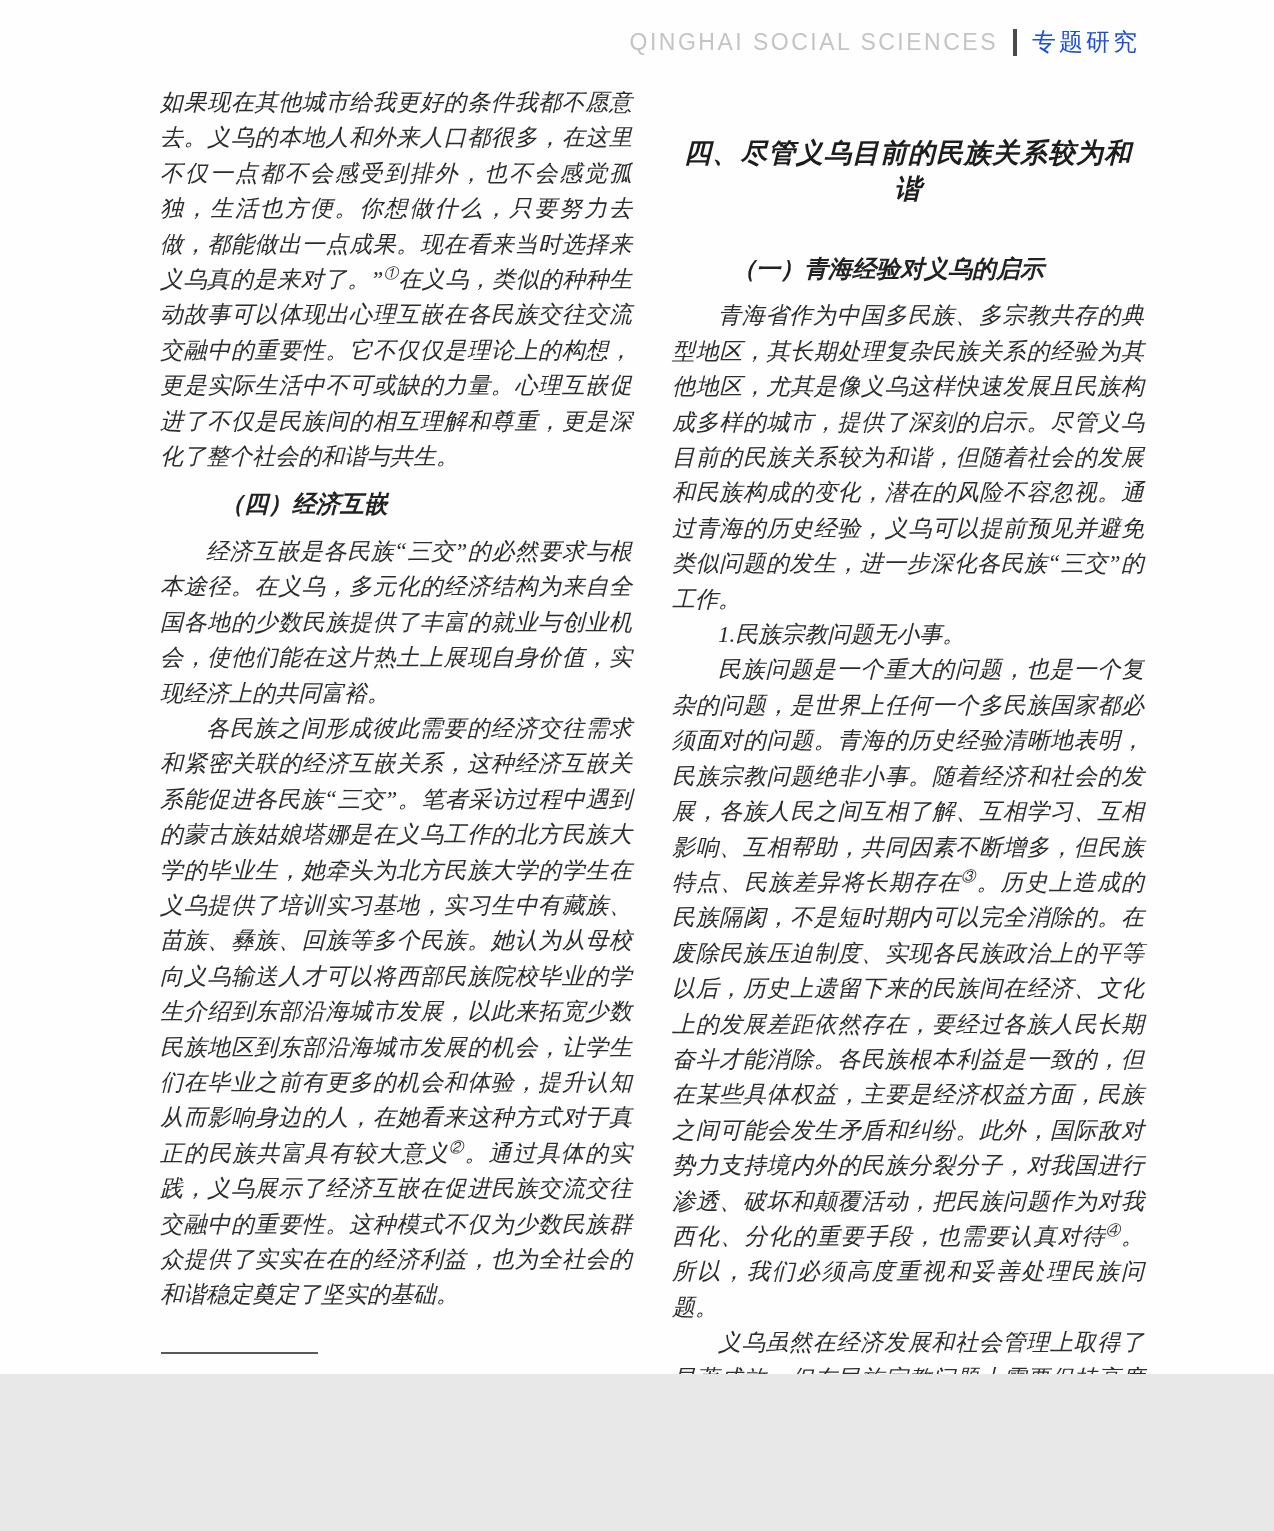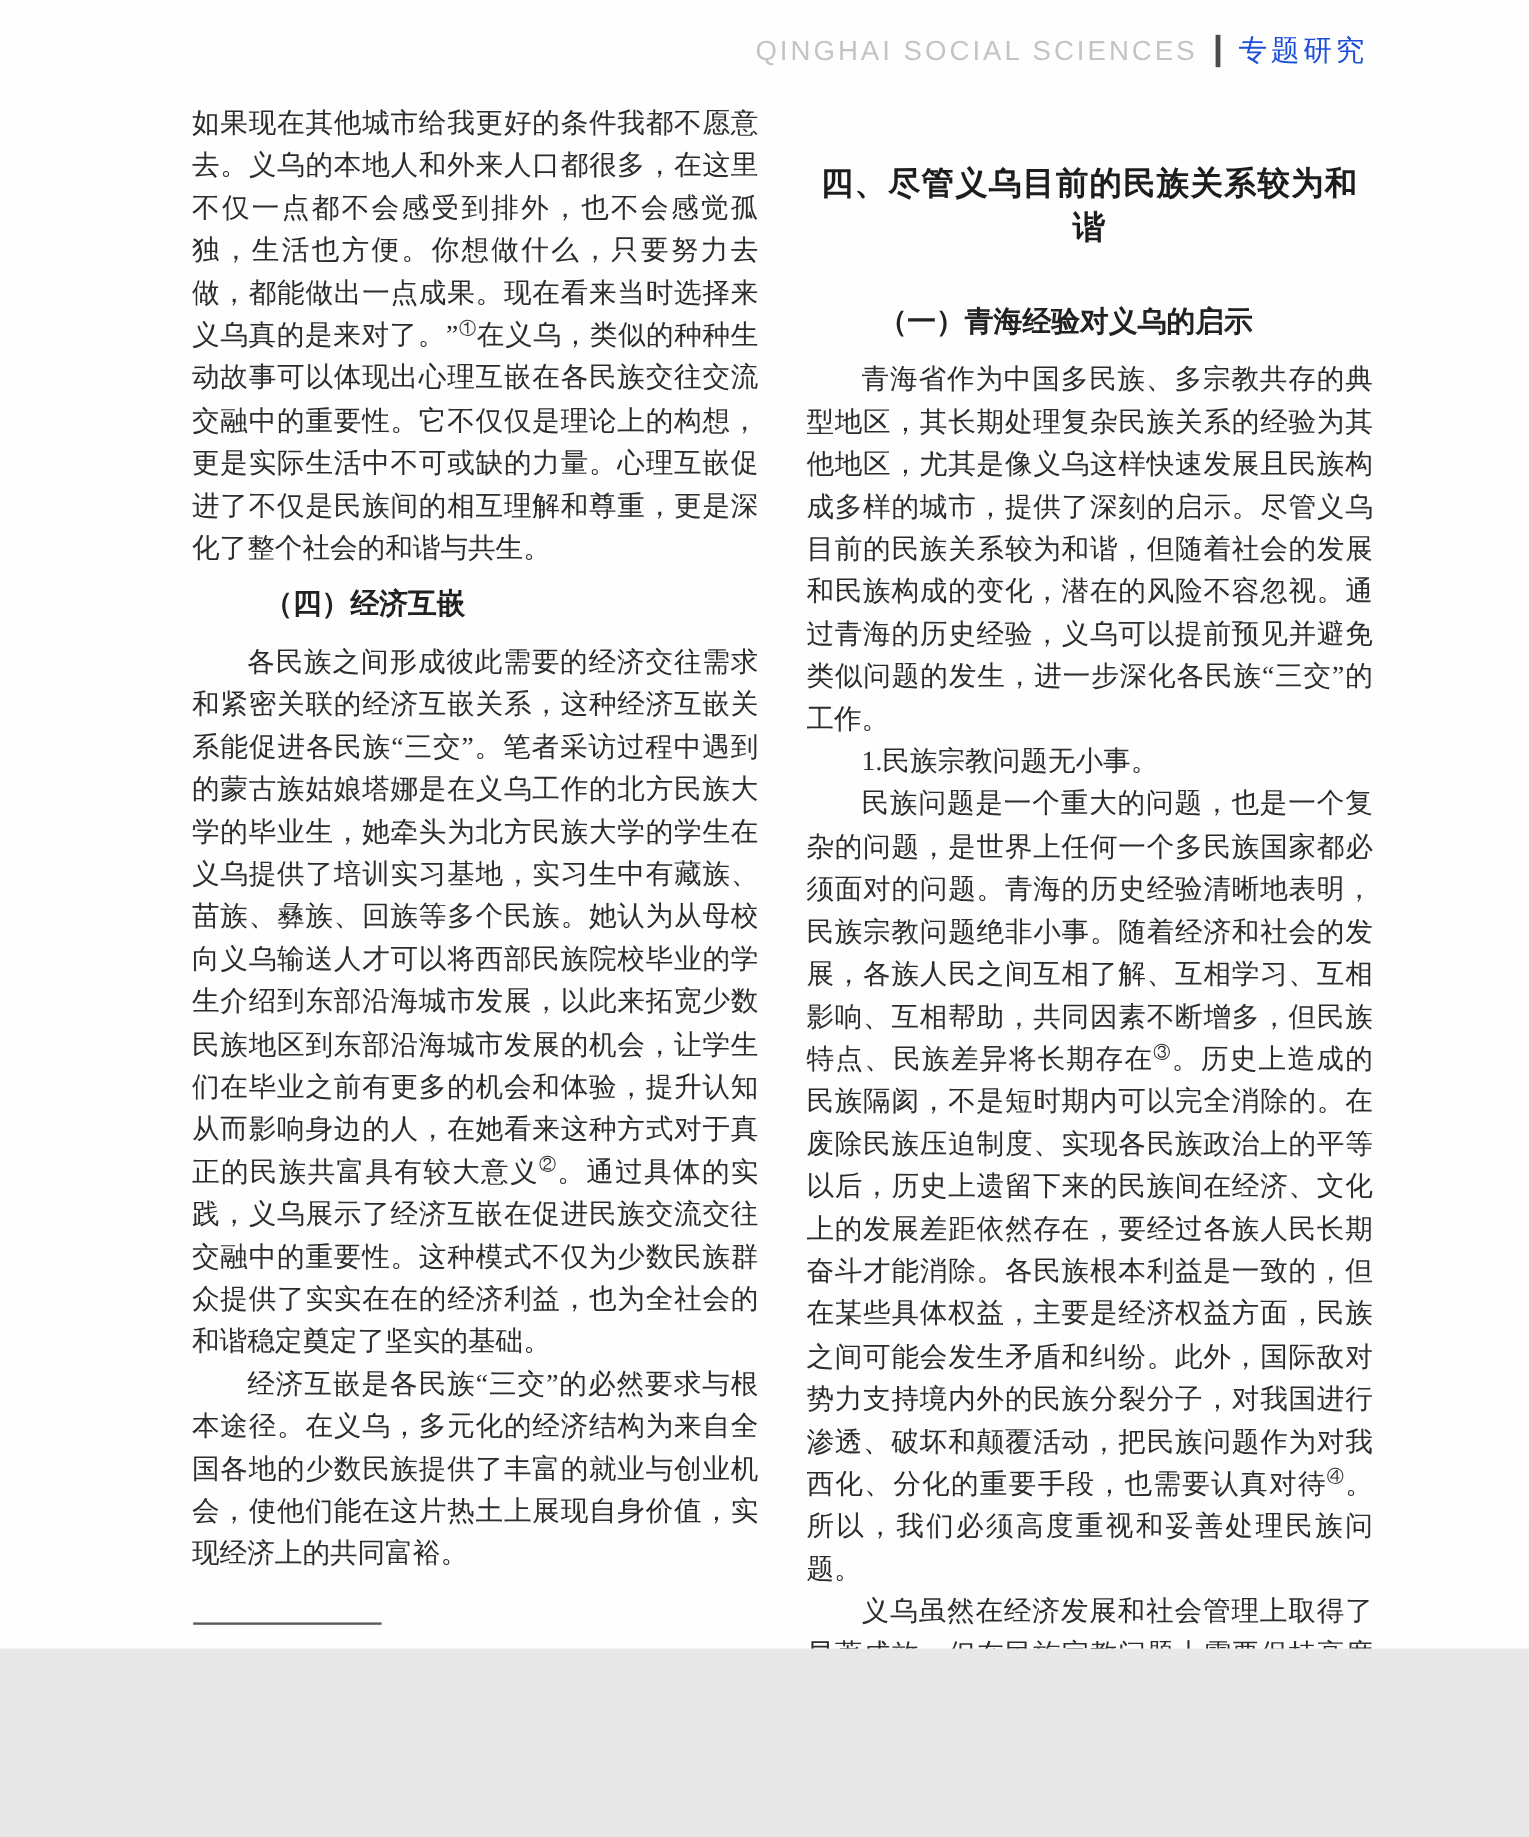--- a/index.html
+++ b/index.html
@@ -43,20 +43,21 @@
   }
 
   
   .columns {
     position: absolute;
     top: 85px;
     left: 160px;
     width: 984px;
     display: flex;
     gap: 40px;
+    font-style: italic;
   }
   .col { flex: 1; min-width: 0; }
 
   .body {
     margin: 0;
     font-size: 23px;
     line-height: 35.4px;
     text-align: justify;
     text-indent: 2em;
     color: #2c2c2c;
@@ -129,22 +130,22 @@
     <span class="journal-en">QINGHAI SOCIAL SCIENCES</span>
     <span class="header-bar"></span>
     <span class="section-tag">专题研究</span>
   </div>
 
   <div class="columns">
 
     <section class="col">
       <p class="body no-indent">如果现在其他城市给我更好的条件我都不愿意去。义乌的本地人和外来人口都很多，在这里不仅一点都不会感受到排外，也不会感觉孤独，生活也方便。你想做什么，只要努力去做，都能做出一点成果。现在看来当时选择来义乌真的是来对了。”<sup>①</sup>在义乌，类似的种种生动故事可以体现出心理互嵌在各民族交往交流交融中的重要性。它不仅仅是理论上的构想，更是实际生活中不可或缺的力量。心理互嵌促进了不仅是民族间的相互理解和尊重，更是深化了整个社会的和谐与共生。</p>
       <h3 class="sub-heading">（四）经济互嵌</h3>
+      <p class="body">经济互嵌是各民族“三交”的必然要求与根本途径。在义乌，多元化的经济结构为来自全国各地的少数民族提供了丰富的就业与创业机会，使他们能在这片热土上展现自身价值，实现经济上的共同富裕。</p>
       <p class="body">各民族之间形成彼此需要的经济交往需求和紧密关联的经济互嵌关系，这种经济互嵌关系能促进各民族“三交”。笔者采访过程中遇到的蒙古族姑娘塔娜是在义乌工作的北方民族大学的毕业生，她牵头为北方民族大学的学生在义乌提供了培训实习基地，实习生中有藏族、苗族、彝族、回族等多个民族。她认为从母校向义乌输送人才可以将西部民族院校毕业的学生介绍到东部沿海城市发展，以此来拓宽少数民族地区到东部沿海城市发展的机会，让学生们在毕业之前有更多的机会和体验，提升认知从而影响身边的人，在她看来这种方式对于真正的民族共富具有较大意义<sup>②</sup>。通过具体的实践，义乌展示了经济互嵌在促进民族交流交往交融中的重要性。这种模式不仅为少数民族群众提供了实实在在的经济利益，也为全社会的和谐稳定奠定了坚实的基础。</p>
-      <p class="body">经济互嵌是各民族“三交”的必然要求与根本途径。在义乌，多元化的经济结构为来自全国各地的少数民族提供了丰富的就业与创业机会，使他们能在这片热土上展现自身价值，实现经济上的共同富裕。</p>
     </section>
 
     <section class="col">
       <h2 class="main-heading">四、尽管义乌目前的民族关系较为和谐</h2>
       <h3 class="sub-heading">（一）青海经验对义乌的启示</h3>
       <p class="body">青海省作为中国多民族、多宗教共存的典型地区，其长期处理复杂民族关系的经验为其他地区，尤其是像义乌这样快速发展且民族构成多样的城市，提供了深刻的启示。尽管义乌目前的民族关系较为和谐，但随着社会的发展和民族构成的变化，潜在的风险不容忽视。通过青海的历史经验，义乌可以提前预见并避免类似问题的发生，进一步深化各民族“三交”的工作。</p>
       <p class="body">1.民族宗教问题无小事。</p>
       <p class="body">民族问题是一个重大的问题，也是一个复杂的问题，是世界上任何一个多民族国家都必须面对的问题。青海的历史经验清晰地表明，民族宗教问题绝非小事。随着经济和社会的发展，各族人民之间互相了解、互相学习、互相影响、互相帮助，共同因素不断增多，但民族特点、民族差异将长期存在<sup>③</sup>。历史上造成的民族隔阂，不是短时期内可以完全消除的。在废除民族压迫制度、实现各民族政治上的平等以后，历史上遗留下来的民族间在经济、文化上的发展差距依然存在，要经过各族人民长期奋斗才能消除。各民族根本利益是一致的，但在某些具体权益，主要是经济权益方面，民族之间可能会发生矛盾和纠纷。此外，国际敌对势力支持境内外的民族分裂分子，对我国进行渗透、破坏和颠覆活动，把民族问题作为对我西化、分化的重要手段，也需要认真对待<sup>④</sup>。所以，我们必须高度重视和妥善处理民族问题。</p>
       <p class="body">义乌虽然在经济发展和社会管理上取得了显著成效，但在民族宗教问题上需要保持高度警觉。义乌的多民族构成和相对平静的民族关系，</p>
     </section>

